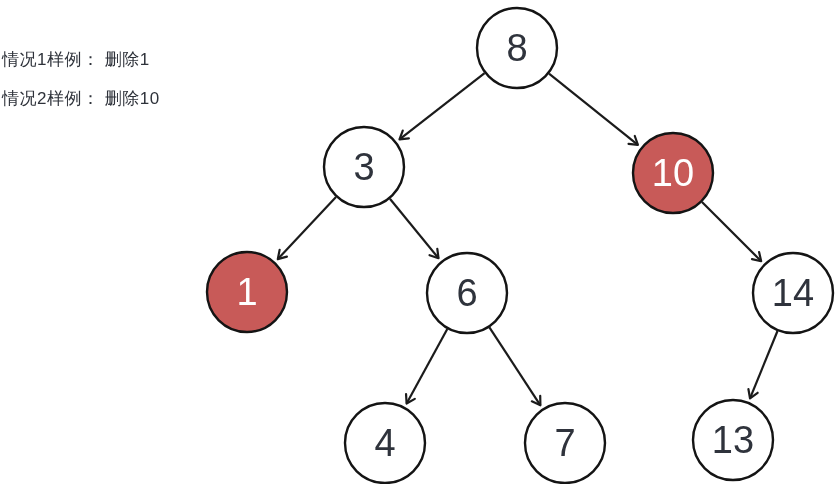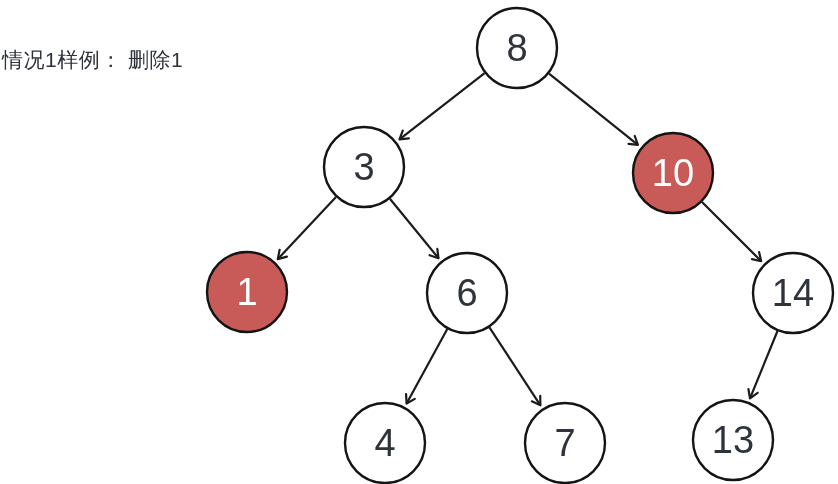--- a/index.html
+++ b/index.html
@@ -12,21 +12,21 @@
     position: relative;
     width: 838px;
     height: 484px;
     background: #ffffff;
     overflow: hidden;
   }
   .annotation {
     position: absolute;
     left: 2px;
     top: 40px;
-    font-size: 21px;
+    font-size: 17px;
     line-height: 39px;
     letter-spacing: 0.5px;
     color: #2e323a;
     white-space: nowrap;
   }
   .tree-svg {
     position: absolute;
     left: 0;
     top: 0;
   }
@@ -35,20 +35,21 @@
     font-size: 38px;
   }
 </style>
 </head>
 <body>
 
 <div class="screen">
 
   <div class="annotation" style="color: rgb(46, 50, 58);">
     <div>情况1样例： 删除1</div>
+    <div>情况2样例： 删除10</div>
   </div>
 
   <svg id="tree-svg" class="tree-svg" width="838" height="484" viewBox="0 0 838 484">
     <defs>
       <marker id="arrowhead" markerUnits="userSpaceOnUse" markerWidth="16" markerHeight="16" viewBox="0 0 16 16" refX="12" refY="8" orient="auto">
         <path id="arrowhead-path" d="M4,3 L12,8 L4,13" fill="none" stroke-width="2.2" stroke-linecap="round" stroke-linejoin="round" stroke="#1b1b1b"></path>
       </marker>
     </defs>
     <g id="edges-layer">
         <line x1="484.6" y1="73.2" x2="399.5" y2="139.4" stroke="#1b1b1b" stroke-width="2.2" marker-end="url(#arrowhead)"></line>

